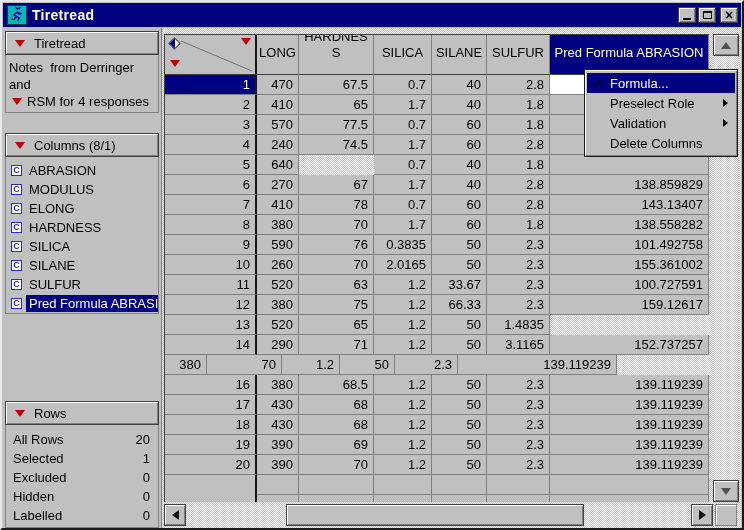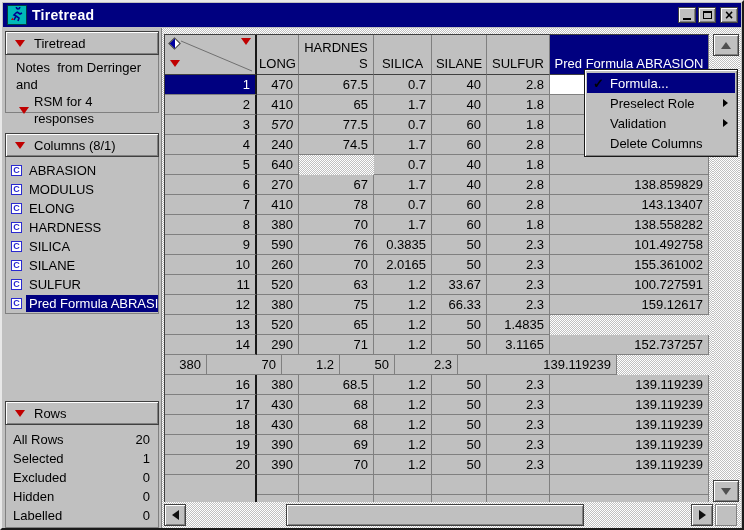--- a/index.html
+++ b/index.html
@@ -28,21 +28,21 @@
   
   .sidebar{position:absolute;left:0;top:0;width:159px;height:500px;background:#c0c0c0;
     border-right:1px solid #808080;}
   .panel-hdr{position:absolute;left:2px;width:154px;height:24px;background:#c0c0c0;
     border:1px solid #404040;box-shadow:inset 1px 1px 0 #fff,inset -1px -1px 0 #808080;
     display:flex;align-items:center;padding-left:9px;gap:9px;}
   .pos-th{top:3px;} .pos-col{top:105px;} .pos-rows{top:373px;}
   .red-tri{width:0;height:0;border-left:5px solid transparent;border-right:5px solid transparent;
     border-top:7px solid #c00000;flex:0 0 auto;}
   .notes-box{position:absolute;left:2px;top:27px;width:154px;height:58px;
-    border:1px solid #808080;border-top:none;padding:4px 2px 0 10px;line-height:17px;}
+    border:1px solid #808080;border-top:none;padding:4px 2px 0 3px;line-height:17px;}
   .notes-l1{white-space:pre-wrap;}
   .notes-l2{display:flex;align-items:center;gap:5px;padding-left:3px;white-space:pre-wrap;}
   .col-list{position:absolute;left:2px;top:129px;width:154px;height:157px;
     border:1px solid #808080;border-top:none;padding-top:4px;overflow:hidden;}
   .citem{height:19px;display:flex;align-items:center;padding-left:5px;gap:4px;overflow:hidden;}
   .cicon{width:11px;height:11px;flex:0 0 11px;border:1px solid #2a2ad0;background:#fff;color:#2a2ad0;
     font-size:9px;font-weight:bold;display:flex;align-items:center;justify-content:center;line-height:1;}
   .clabel{white-space:nowrap;flex:1;padding:1px 0 1px 3px;overflow:hidden;}
   .citem.sel .clabel{background:#000080;color:#fff;}
   .rows-stats{position:absolute;left:2px;top:397px;width:154px;height:103px;
@@ -51,22 +51,22 @@
   
   .dither{background-color:#fff;background-image:
     linear-gradient(45deg,#c0c0c0 25%,transparent 25%,transparent 75%,#c0c0c0 75%),
     linear-gradient(45deg,#c0c0c0 25%,transparent 25%,transparent 75%,#c0c0c0 75%);
     background-size:2px 2px;background-position:0 0,1px 1px;}
   .region{position:absolute;left:159px;top:0;width:579px;height:500px;overflow:hidden;}
   .grid{position:absolute;left:2px;top:6px;width:545px;height:468px;overflow:hidden;
     border-left:1px solid #404040;border-top:1px solid #404040;}
   .hrow{display:flex;height:40px;}
   .cell{border-right:1px solid #808080;border-bottom:1px solid #808080;background:#c0c0c0;flex:0 0 auto;}
-  .hcell{display:flex;align-items:flex-end;justify-content:center;text-align:right;
-    border-bottom:1px solid #404040;padding-bottom:2px;line-height:16px;white-space:pre-line;overflow:hidden;}
+  .hcell{display:flex;align-items:flex-end;justify-content:center;text-align:center;
+    border-bottom:1px solid #404040;padding-bottom:13px;line-height:16px;white-space:pre-line;overflow:hidden;}
   .hcell.sel{background:#000080;color:#fff;}
   .corner{position:relative;border-right:2px solid #181818;}
   .diamond{position:absolute;left:5px;top:4px;width:9px;height:9px;transform:rotate(45deg);
     background:linear-gradient(45deg,#0000a0 50%,#fff 50%);border:1px solid #404040;}
   .tri-tr{position:absolute;right:4px;top:3px;}
   .tri-bl{position:absolute;left:5px;bottom:7px;}
   .drow{display:flex;height:20px;}
   .rownum{width:92px;border-right:2px solid #181818;text-align:right;padding-right:5px;line-height:19px;}
   .rownum.sel{background:#000080;color:#fff;}
   .rownum.blank{border-bottom:none;}
@@ -238,21 +238,21 @@
             <div class="cell rownum">2</div>
             <div class="cell dcell" style="width: 42px;">410</div>
             <div class="cell dcell" style="width: 75px;">65</div>
             <div class="cell dcell" style="width: 58px;">1.7</div>
             <div class="cell dcell" style="width: 55px;">40</div>
             <div class="cell dcell" style="width: 63px;">1.8</div>
             <div class="cell dcell" style="width: 159px;"></div>
           </div>
           <div class="drow">
             <div class="cell rownum">3</div>
-            <div class="cell dcell" style="width: 42px; font-style: italic;">570</div>
+            <div class="cell dcell" style="width: 42px;">570</div>
             <div class="cell dcell" style="width: 75px;">77.5</div>
             <div class="cell dcell" style="width: 58px;">0.7</div>
             <div class="cell dcell" style="width: 55px;">60</div>
             <div class="cell dcell" style="width: 63px;">1.8</div>
             <div class="cell dcell" style="width: 159px;"></div>
           </div>
           <div class="drow">
             <div class="cell rownum">4</div>
             <div class="cell dcell" style="width: 42px;">240</div>
             <div class="cell dcell" style="width: 75px;">74.5</div>

